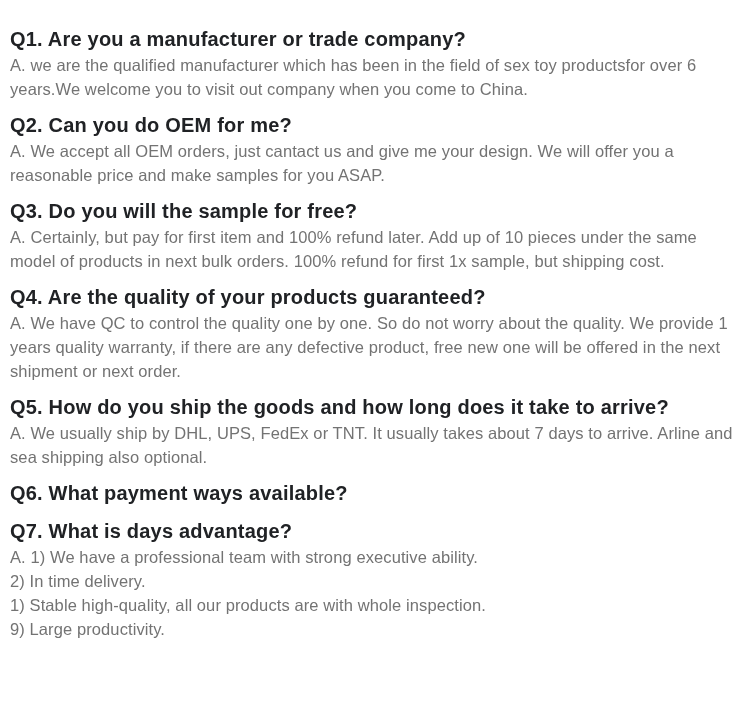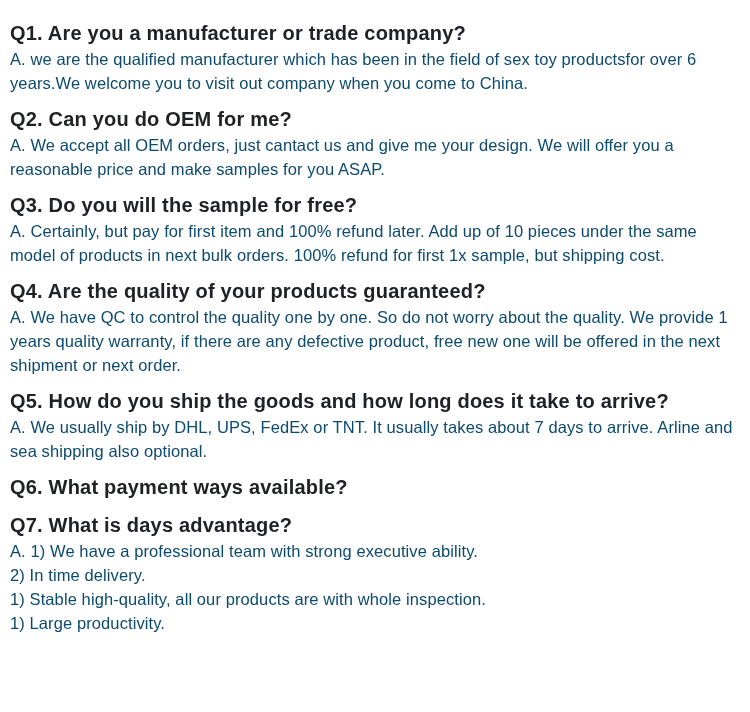--- a/index.html
+++ b/index.html
@@ -9,40 +9,40 @@
     background: #ffffff;
   }
   body {
     width: 750px;
     height: 712px;
     overflow: hidden;
     font-family: "Liberation Sans", sans-serif;
     color: #2a2c2f;
   }
   main[data-name="faq-section"] {
-    padding: 9px 9px 0 10px;
+    padding: 15px 9px 0 10px;
   }
   section[data-name="faq-item"] {
     margin: 0;
   }
   h2[data-name="faq-question"] {
     margin: 10px 0 0 0;
     font-size: 20px;
     line-height: 28px;
     font-weight: 600;
     letter-spacing: 0.2px;
     color: #202225;
   }
   p[data-name="faq-answer-line"] {
     margin: 0;
     font-size: 16.5px;
     line-height: 24px;
     font-weight: 400;
     letter-spacing: 0.1px;
-    color: #0c4a6e;
+    color: #737373;
   }
 </style>
 </head>
 <body>
 
 <main data-name="faq-section">
   <section data-name="faq-item">
     <h2 data-name="faq-question">Q1. Are you a manufacturer or trade company?</h2>
     <div data-name="faq-answer">
         <p data-name="faq-answer-line">A. we are the qualified manufacturer which has been in the field of sex toy productsfor over 6 years.We welcome you to visit out company when you come to China.</p>
@@ -80,16 +80,16 @@
   <section data-name="faq-item">
     <h2 data-name="faq-question">Q6. What payment ways available?</h2>
   </section>
 
   <section data-name="faq-item">
     <h2 data-name="faq-question">Q7. What is days advantage?</h2>
     <div data-name="faq-answer">
         <p data-name="faq-answer-line">A. 1) We have a professional team with strong executive ability.</p>
         <p data-name="faq-answer-line">2) In time delivery.</p>
         <p data-name="faq-answer-line">1) Stable high-quality, all our products are with whole inspection.</p>
-        <p data-name="faq-answer-line">1) Large productivity.</p>
+        <p data-name="faq-answer-line">9) Large productivity.</p>
       </div>
   </section>
 </main>
 
 </body></html>

